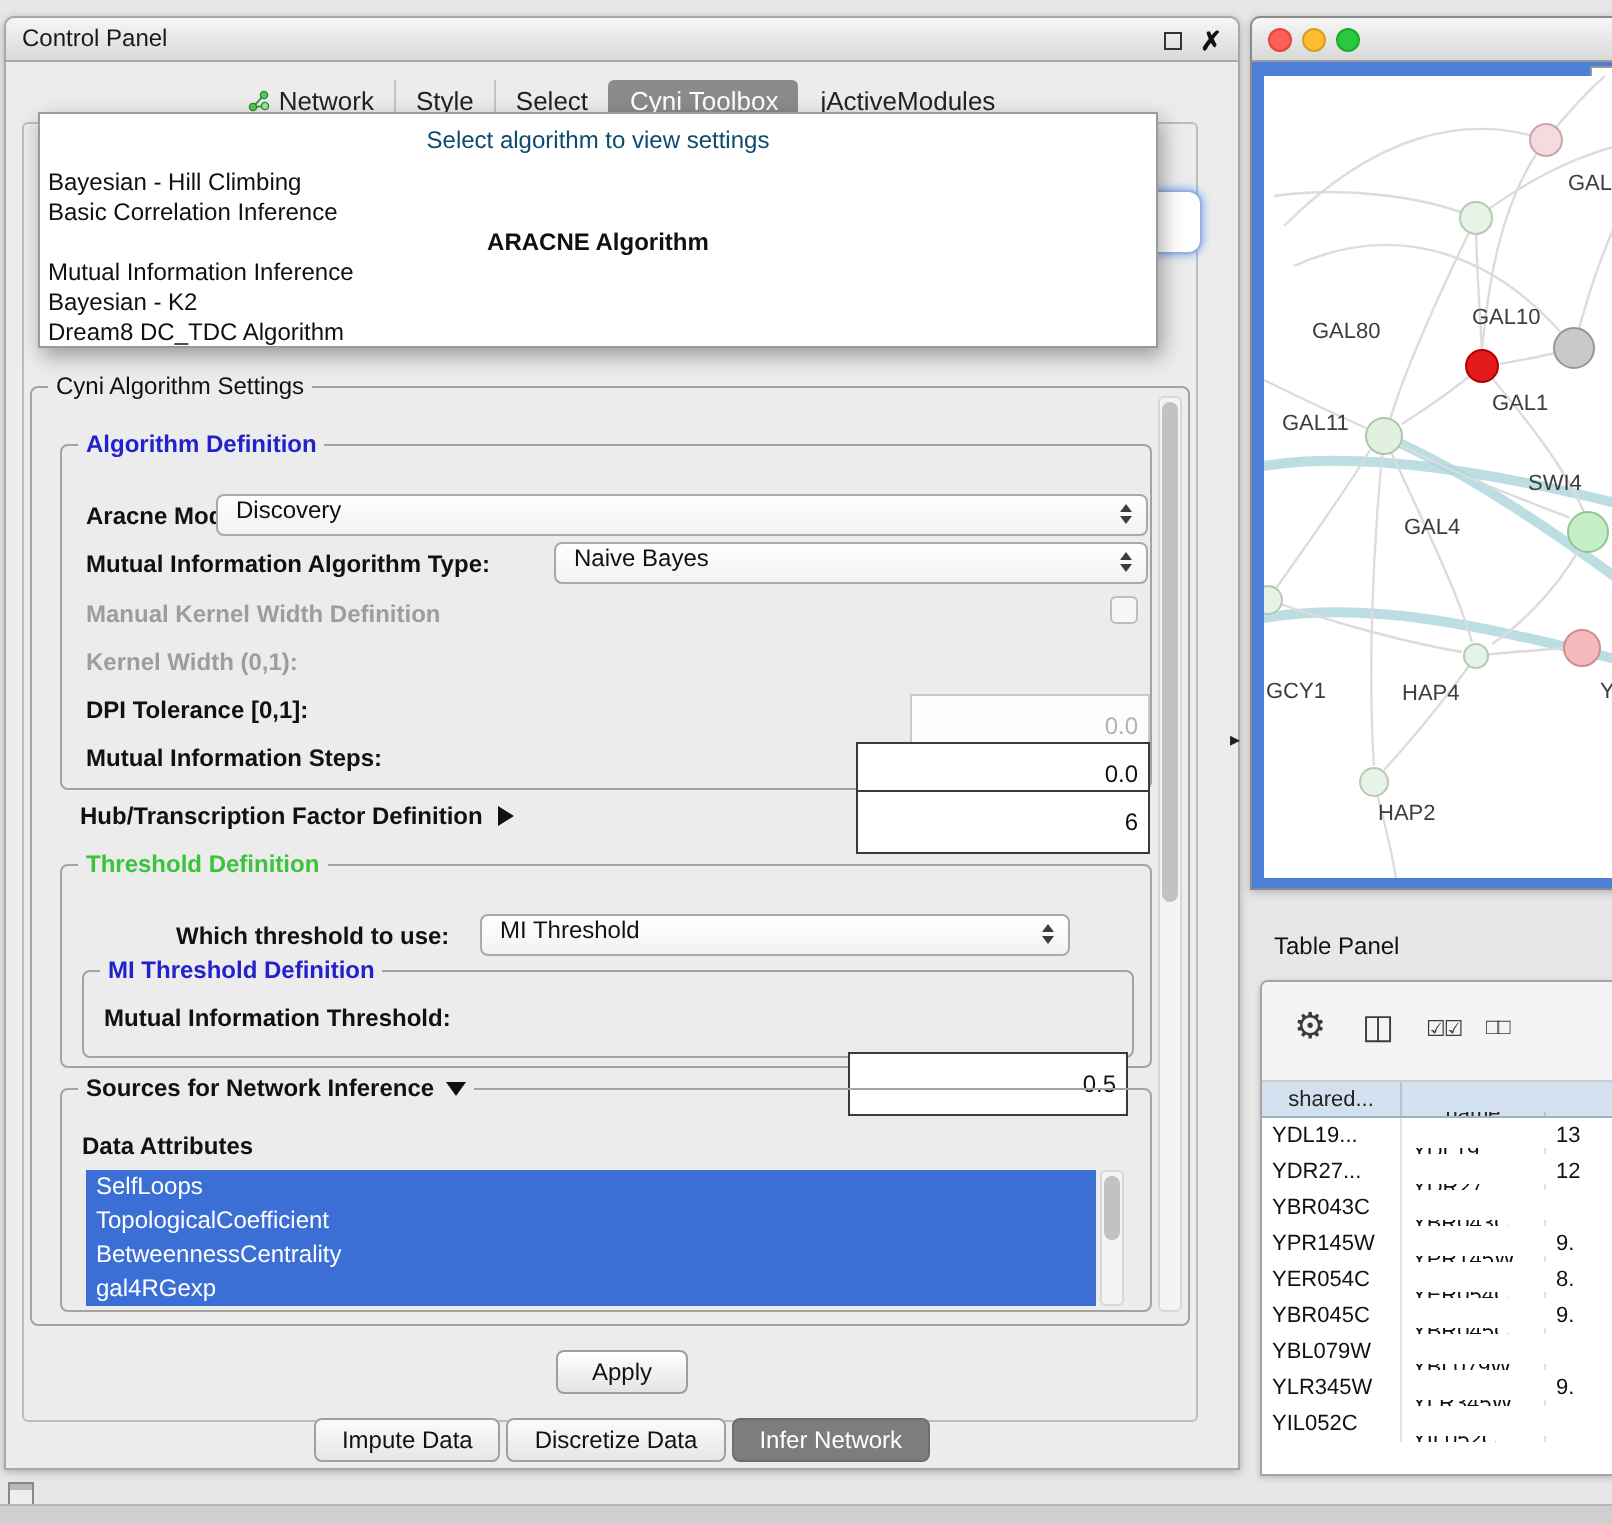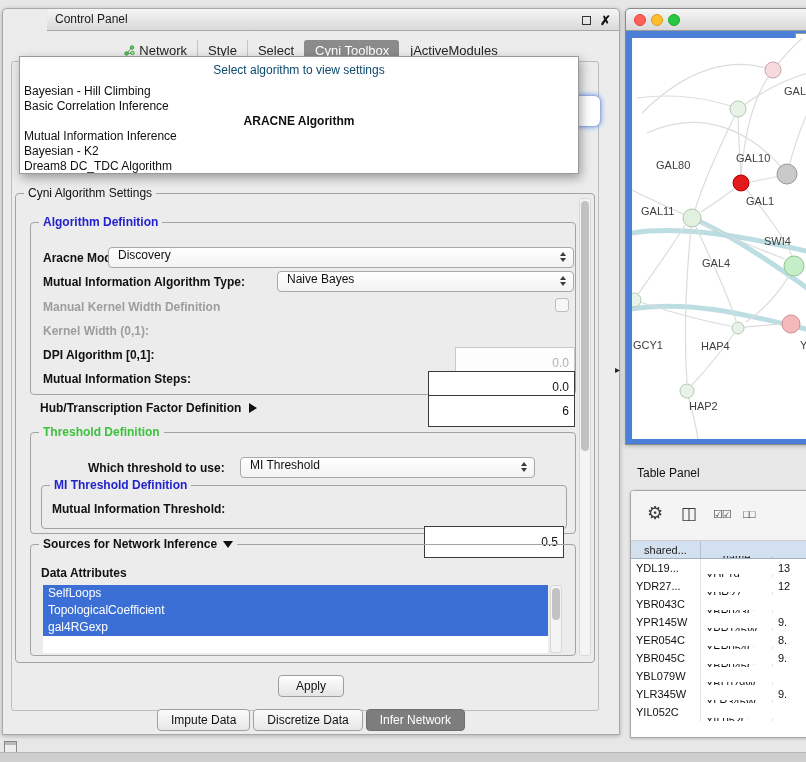--- a/index.html
+++ b/index.html
@@ -5,21 +5,21 @@
   * { margin:0; padding:0; box-sizing:border-box; }
   html,body { width:806px; height:762px; }
   body { font-family:"Liberation Sans", sans-serif; background:#e7e7e7; cursor:default; }
   .stage { position:relative; width:806px; height:762px; overflow:hidden; background:#e7e7e7; }
 
   
   .window { position:absolute; background:#ececec; border:1px solid #a8a8a8;
             border-radius:5px 5px 0 0; box-shadow:0 1px 4px rgba(0,0,0,.25); }
 
   
-  #control-panel { left:2px; top:8px; width:618px; height:727px;padding-left:44px; }
+  #control-panel { left:2px; top:8px; width:618px; height:727px; }
   .titlebar { position:relative; height:22px; background:linear-gradient(#f6f6f6,#d9d9d9);
               border-bottom:1px solid #a9a9a9; border-radius:5px 5px 0 0; }
   .titlebar .title { position:absolute; left:8px; top:0; line-height:21px; font-size:12px; color:#1a1a1a; }
   .win-controls { position:absolute; right:8px; top:0; height:22px; display:flex; align-items:center; gap:9px; }
   .float-box { width:9px; height:9px; border:1.5px solid #333; background:transparent; display:inline-block; }
   .close-x { font-size:13px; font-weight:bold; color:#111; line-height:1; }
 
   .tabbar { position:absolute; left:0; right:0; top:30px; height:22px; display:flex;
             justify-content:center; align-items:center; font-size:13px; color:#222; }
   .tab { height:20px; padding:0 10px; display:flex; align-items:center; gap:4px; border-left:1px solid #c4c4c4; }
@@ -218,21 +218,21 @@
               <span class="arrow-down"></span>
             </span>
         </div>
 
         <span class="lbl disabled" style="left:12px;top:74px">Manual Kernel Width Definition</span>
         <span class="checkbox" style="left:524px;top:75px"></span>
 
         <span class="lbl disabled" style="left:12px;top:98px">Kernel Width (0,1):</span>
         <input class="field disabled" style="left: 424px; top: 97px; width: 120px;" readonly="" value="0.0">
 
-        <span class="lbl" style="left:12px;top:122px">DPI Algorithm [0,1]:</span>
+        <span class="lbl" style="left:12px;top:122px">DPI Tolerance [0,1]:</span>
         <input class="field" style="left: 397px; top: 121px; width: 147px;" readonly="" value="0.0">
 
         <span class="lbl" style="left:12px;top:146px">Mutual Information Steps:</span>
         <input class="field" style="left: 397px; top: 145px; width: 147px;" readonly="" value="6">
       </div>
 
       <div class="hub-row">
         <span>Hub/Transcription Factor Definition</span>
         <span class="tri-right"></span>
       </div>
@@ -255,20 +255,21 @@
           <input class="field" style="left: 382px; top: 13px; width: 140px;" readonly="" value="0.5">
         </div>
       </div>
 
       <div id="sources-group" class="groupbox">
         <span class="legend plain bold"><span>Sources for Network Inference</span><span class="tri-down"></span></span>
         <span class="lbl" style="left:10px;top:18px">Data Attributes</span>
         <div class="attr-list">
             <div class="attr-item">SelfLoops</div>
             <div class="attr-item">TopologicalCoefficient</div>
+            <div class="attr-item">BetweennessCentrality</div>
             <div class="attr-item">gal4RGexp</div>
           </div>
         <div class="vscroll" id="attr-scroll">
           <div class="thumb"></div>
         </div>
       </div>
 
       <div class="vscroll" id="settings-scroll">
         <div class="thumb"></div>
       </div>

